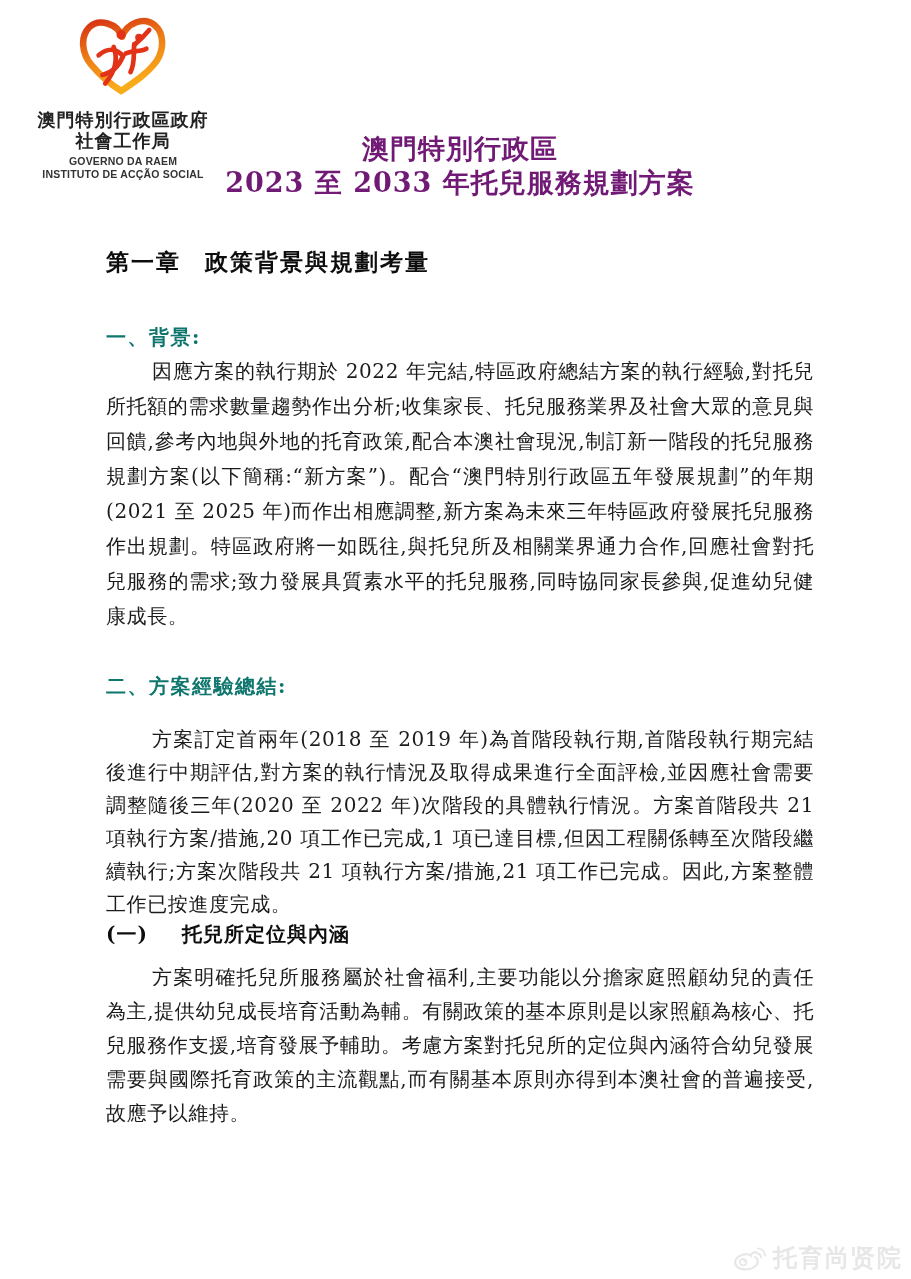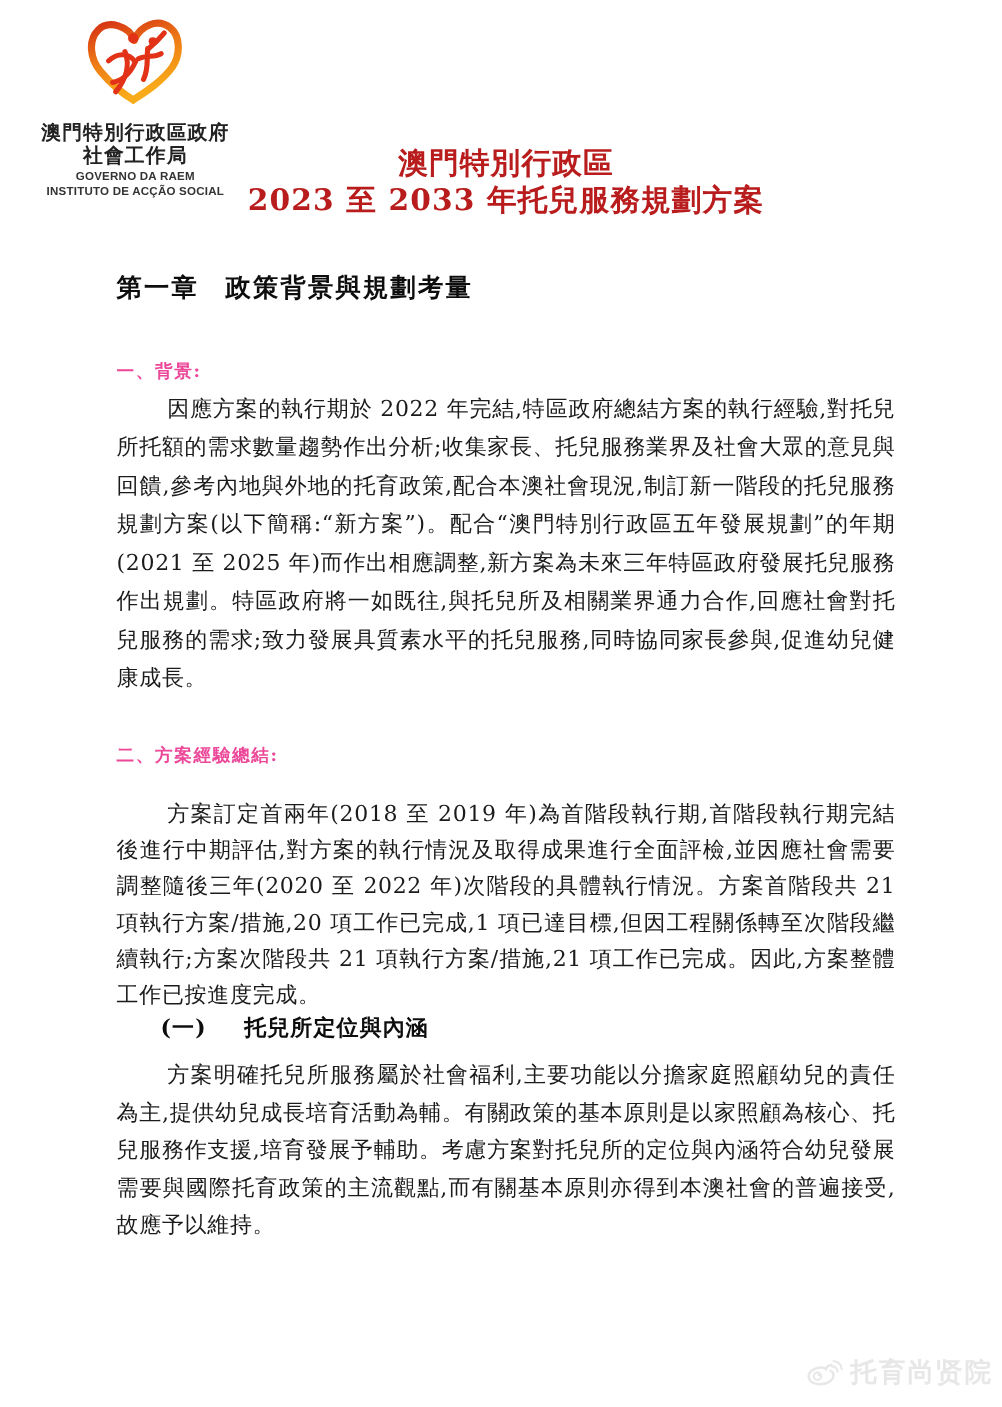--- a/index.html
+++ b/index.html
@@ -11,38 +11,38 @@
   .org-block{position:absolute;left:28px;top:12px;width:190px;text-align:center;}
   .org-heart{display:block;margin:4px auto 6px auto;}
   .org-zh{font-family:"Liberation Sans","DejaVu Sans",sans-serif;font-weight:bold;
           color:#222;font-size:18px;line-height:21px;letter-spacing:1px;}
   .org-pt{font-family:"Liberation Sans","DejaVu Sans",sans-serif;font-weight:bold;
           color:#333;font-size:10.5px;line-height:13px;letter-spacing:0.2px;}
   .org-pt.first{margin-top:3px;text-align:center;}
   
   .content{position:absolute;left:106px;top:0;width:708px;display:flow-root;}
   .doc-title{margin-top:132px;text-align:center;font-weight:bold;font-size:27px;
-             line-height:34px;letter-spacing:1px;color:#b91c1c;}
+             line-height:34px;letter-spacing:1px;color:#701a75;}
   .chapter{margin-top:46px;font-weight:bold;font-size:23px;
            line-height:32px;letter-spacing:2px;color:#0d0d0d;}
   .chapter-num{margin-right:24px;}
-  .sec-h{margin:0;margin-top:46px;font-size:16px;font-weight:bold;line-height:27px;
-         letter-spacing:1.5px;color:#ec4899;}
+  .sec-h{margin:0;margin-top:46px;font-size:20px;font-weight:bold;line-height:27px;
+         letter-spacing:1.5px;color:#0f766e;}
   .sec-h.second{margin-top:39px;}
   .body-p{margin:0;font-size:20px;line-height:35px;text-align:justify;
           text-indent:46px;letter-spacing:0.6px;}
   .p1{margin-top:13px;}
   .p2{margin-top:3px;}
   .p3{margin-top:23px;line-height:33px;}
   .p4{margin-top:12px;line-height:34px;}
   .sub-h{margin-top:0;font-size:20px;font-weight:bold;line-height:27px;
-         letter-spacing:1px;color:#0d0d0d;margin-left:40px;}
+         letter-spacing:1px;color:#0d0d0d;}
   .sub-num{margin-right:34px;}
   
-  .watermark{position:absolute;right:8px;bottom:16px;display:flex;align-items:center;
+  .watermark{position:absolute;right:8px;bottom:5px;display:flex;align-items:center;
              gap:6px;color:#e7e7e7;
              font-family:"Liberation Sans","DejaVu Sans",sans-serif;
              font-weight:bold;font-size:24px;letter-spacing:2px;}
 </style>
 </head>
 <body>
 
 <div class="page">
 
   <div class="org-block">

